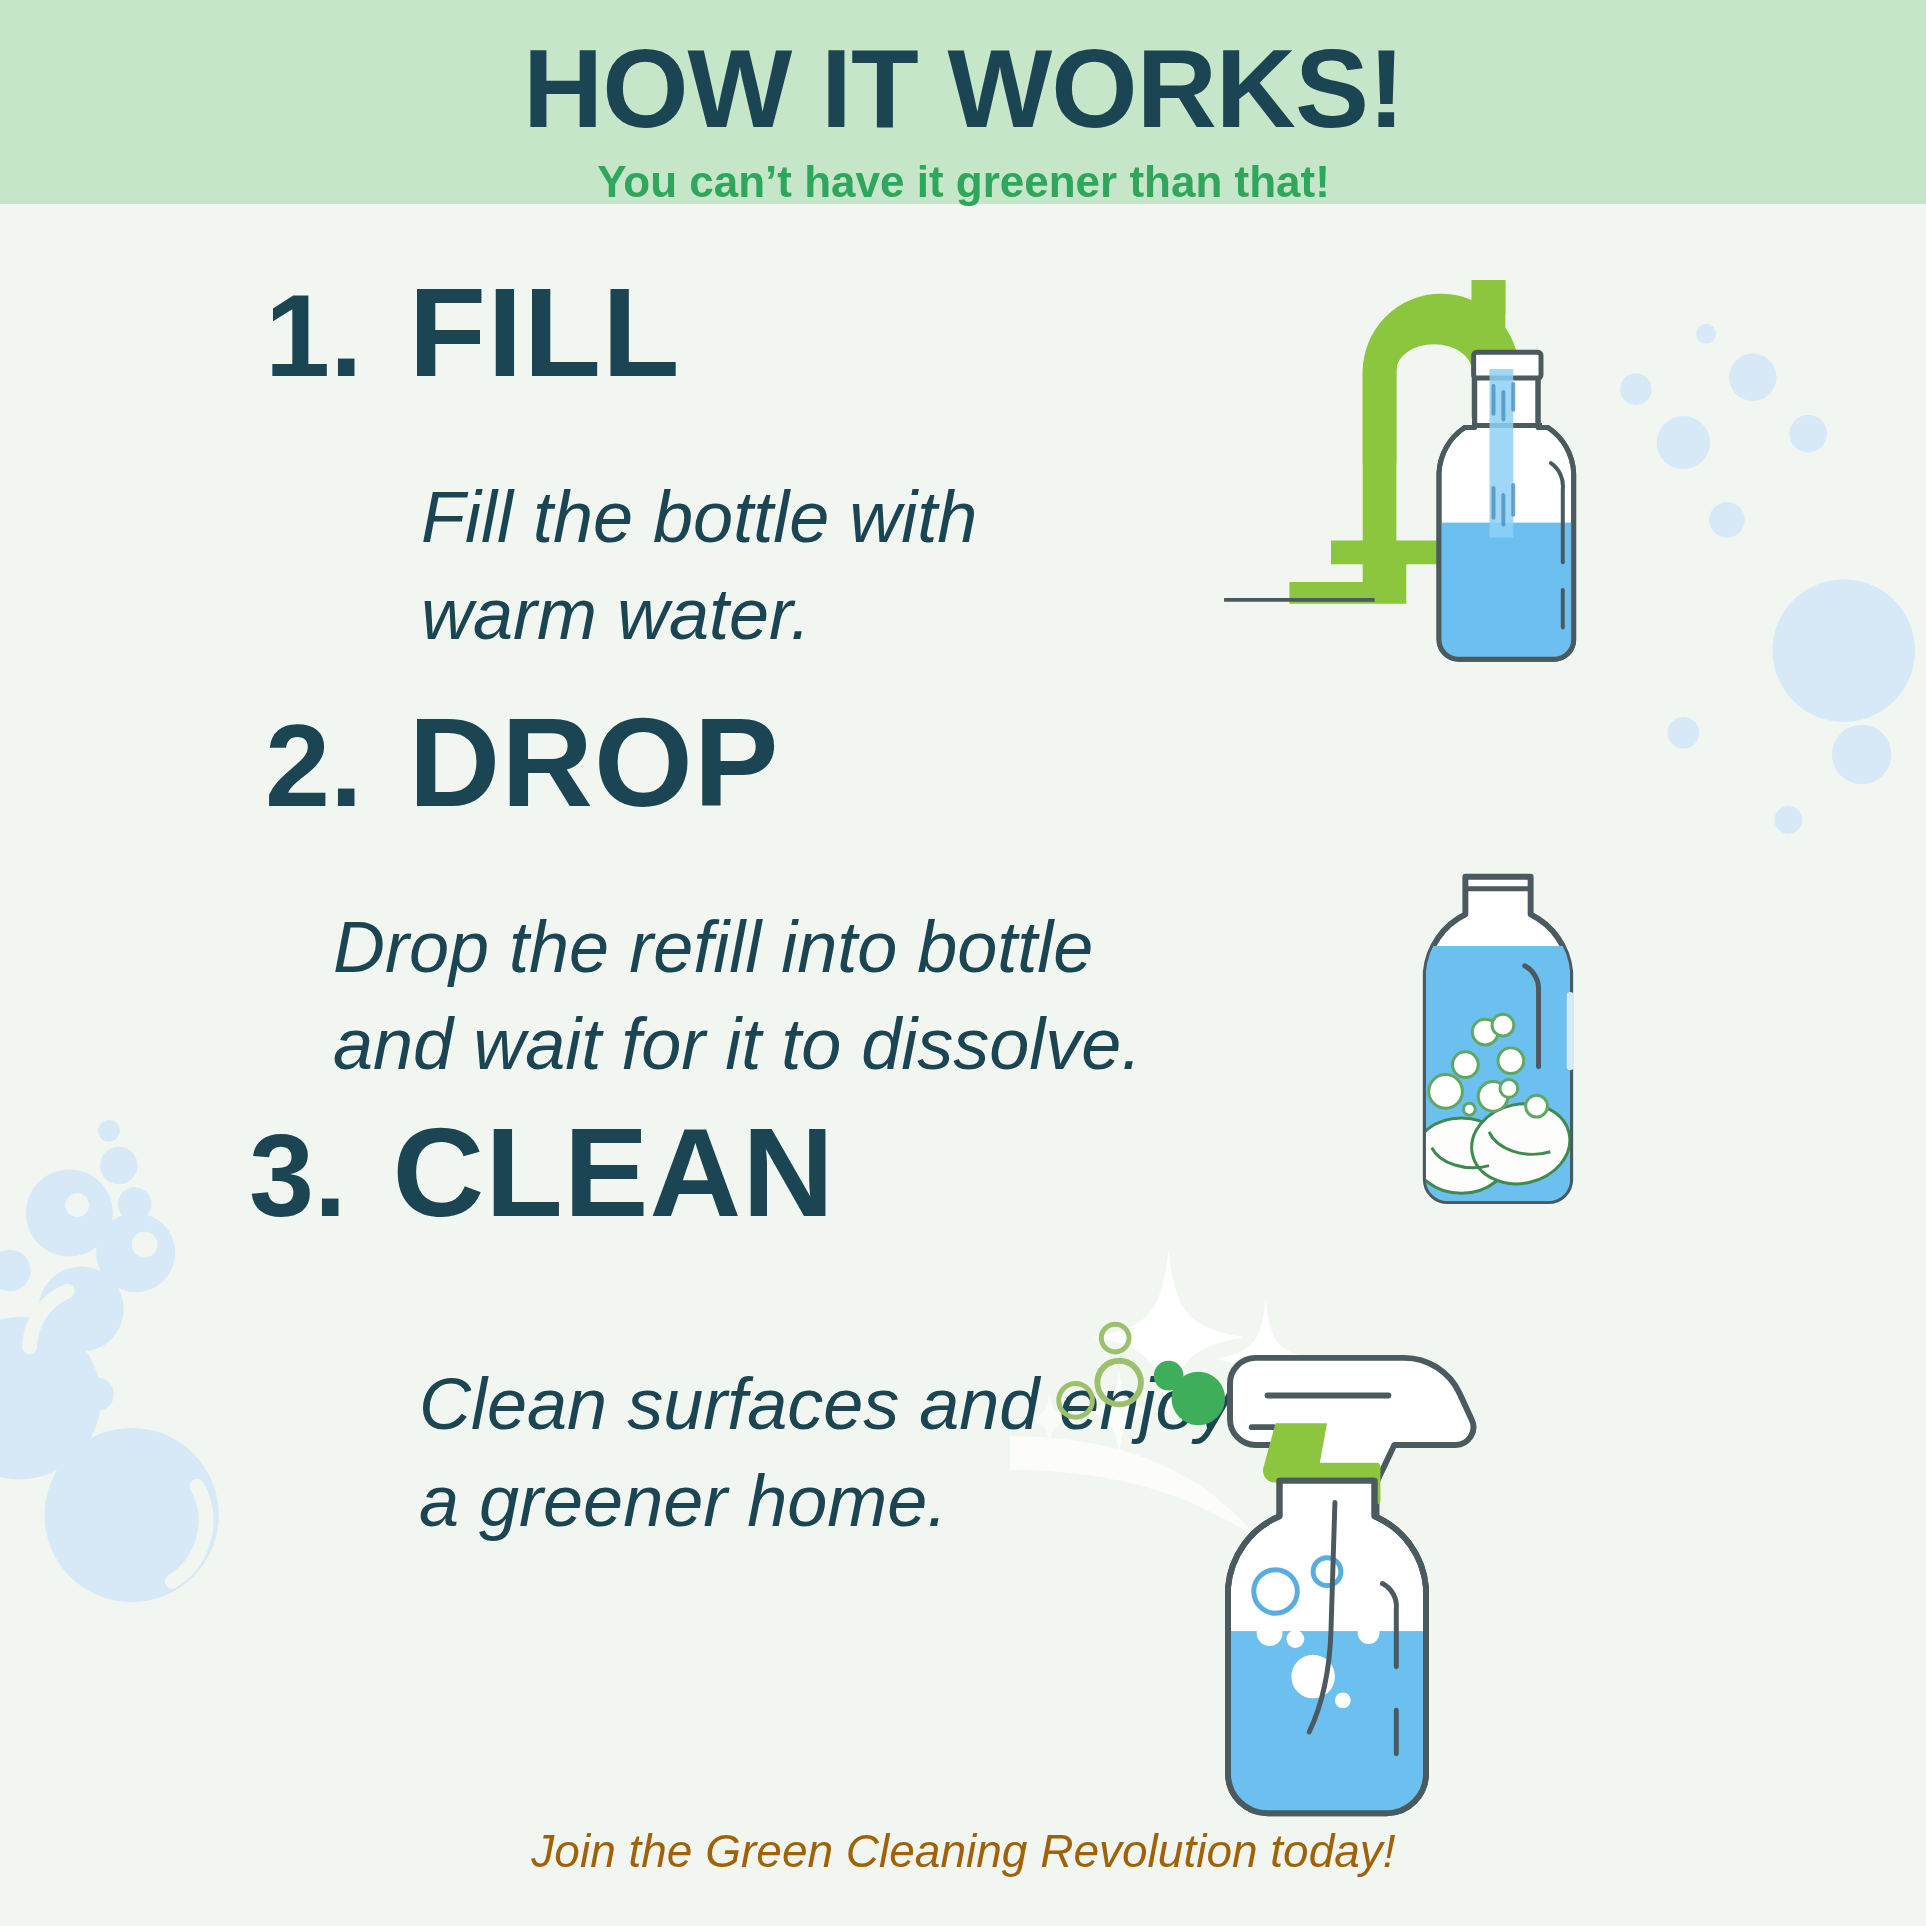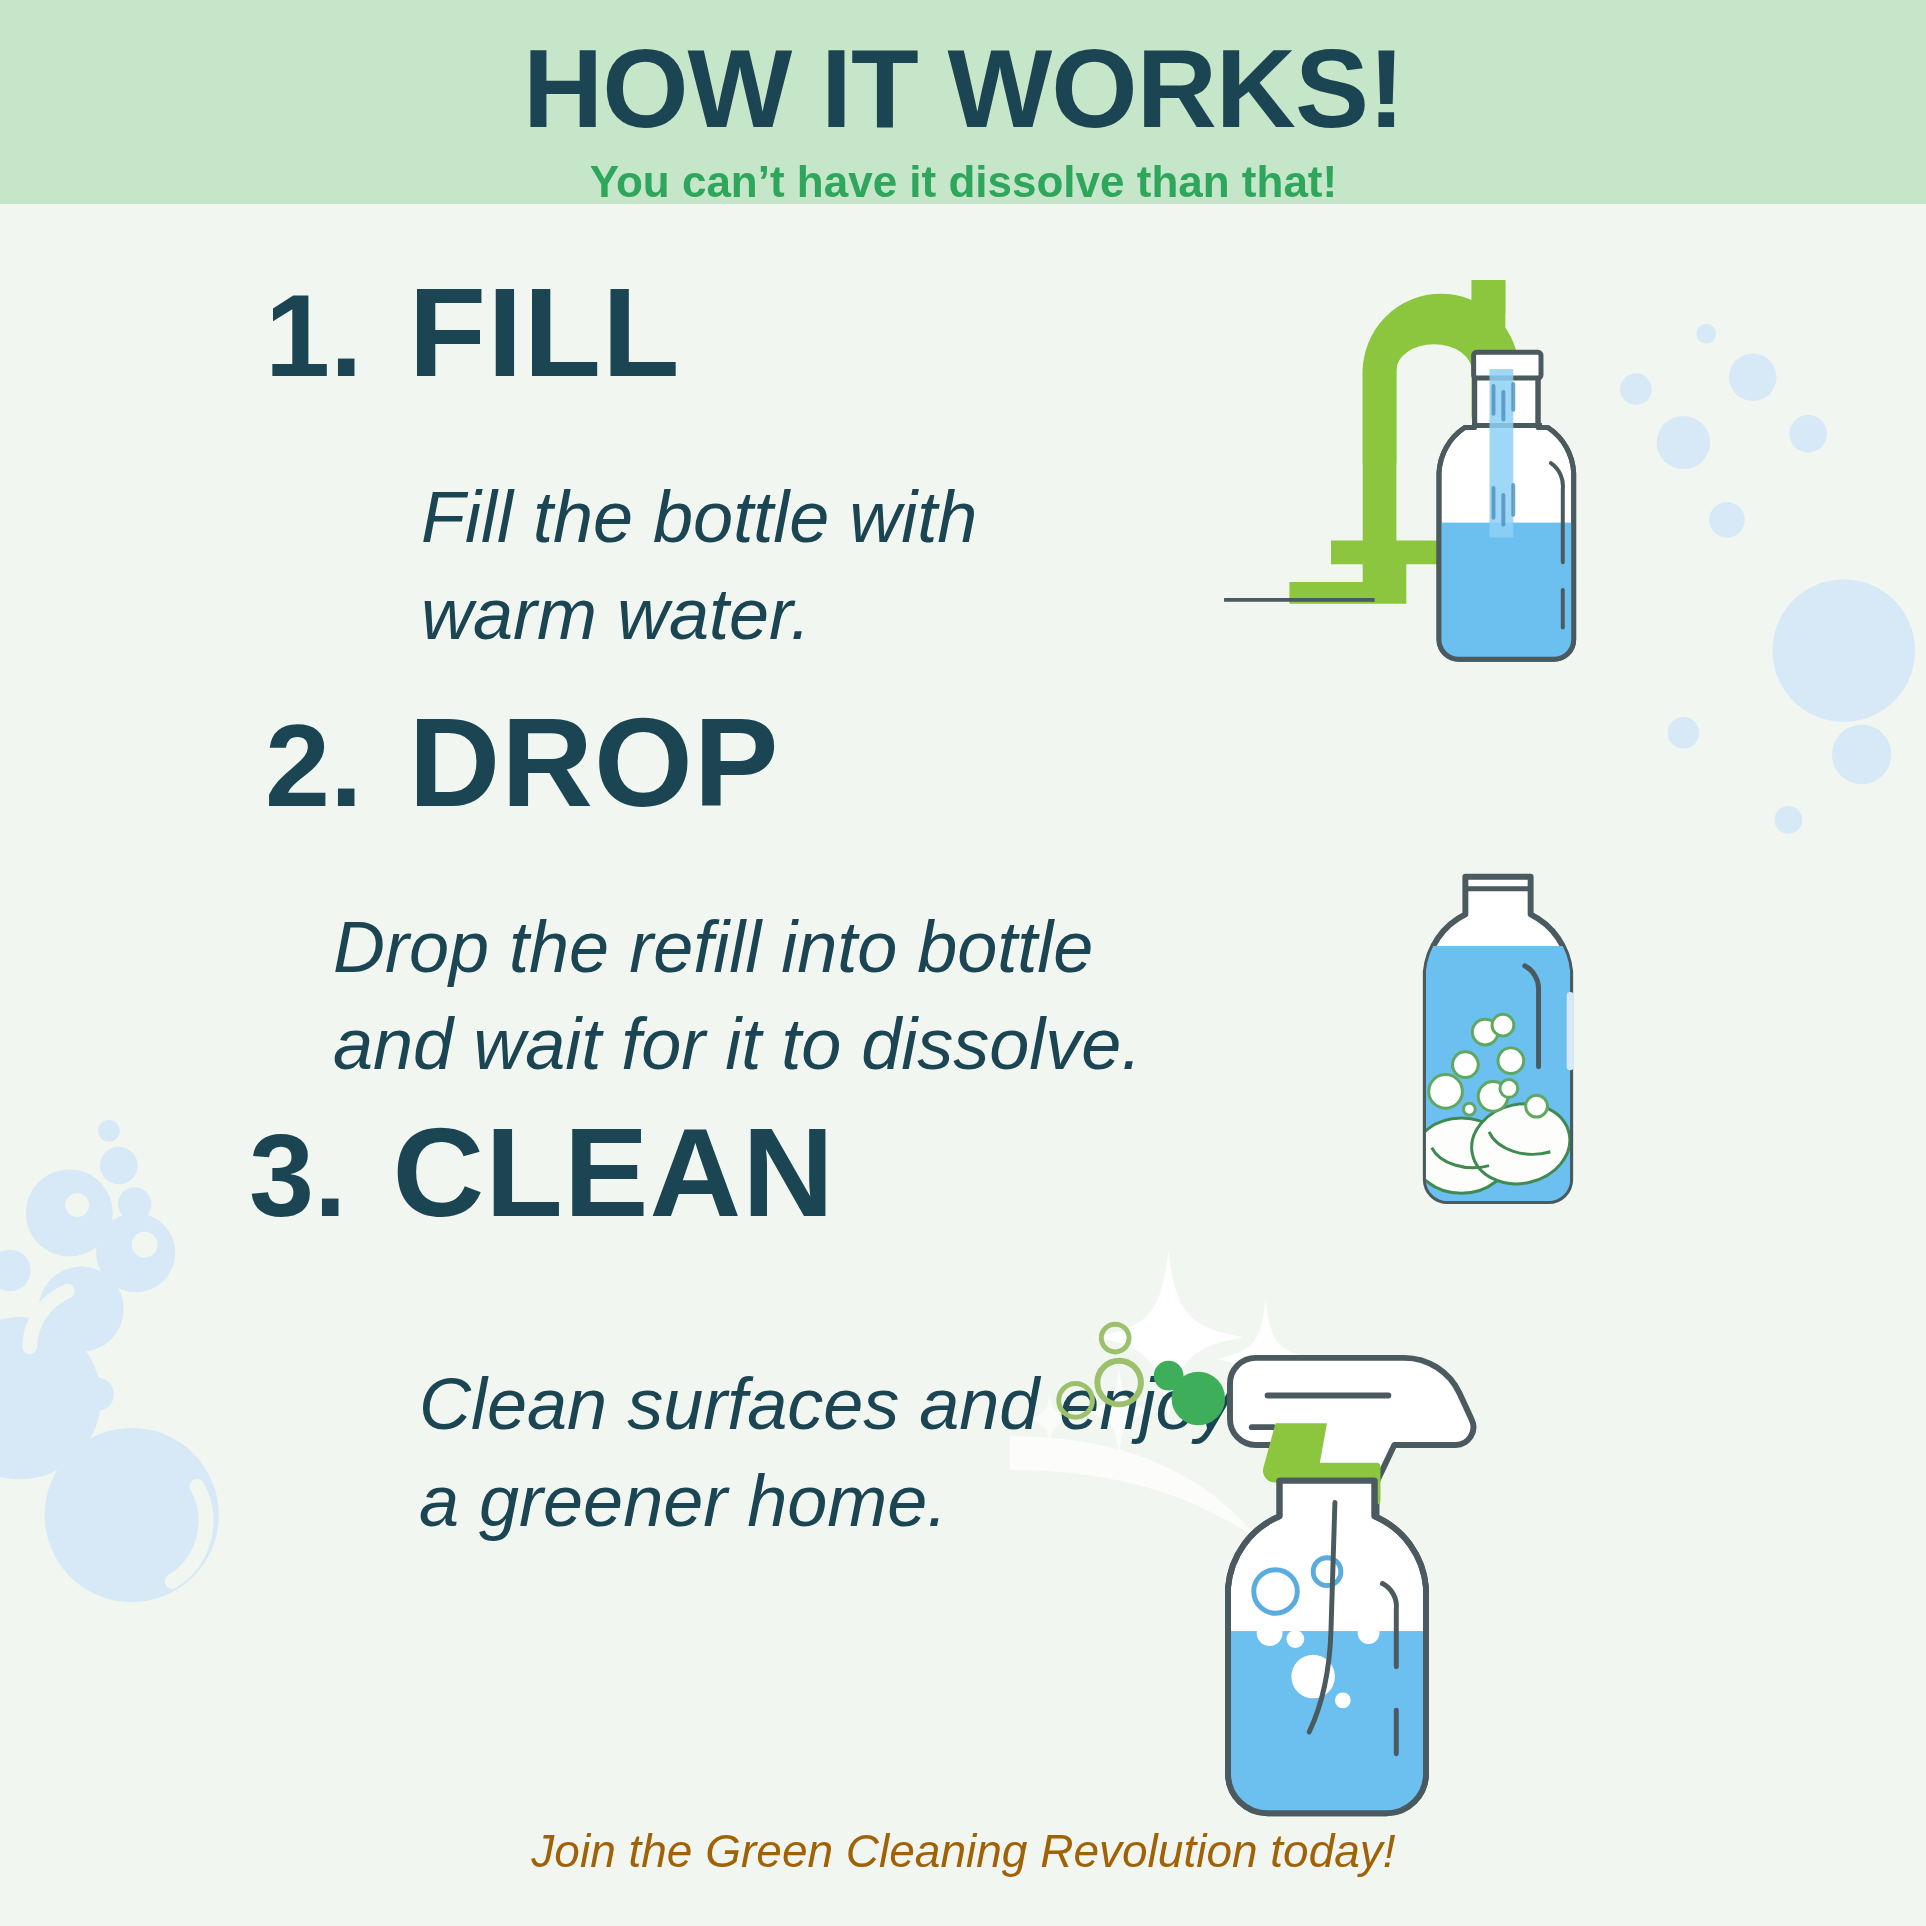--- a/index.html
+++ b/index.html
@@ -127,21 +127,21 @@
     <path d="M160 10 C168 70 178 86 236 96 C178 106 168 122 160 182 C152 122 142 106 84 96 C142 86 152 70 160 10 Z" opacity="0.95"></path>
     <path d="M258 58 C263 100 269 110 308 118 C269 126 263 136 258 178 C253 136 247 126 208 118 C247 110 253 100 258 58 Z" opacity="0.85"></path>
     <path d="M110 128 C114 158 118 165 146 171 C118 177 114 184 110 214 C106 184 102 177 74 171 C102 165 106 158 110 128 Z" opacity="0.7"></path>
     <path d="M40 152 C42 170 45 175 63 179 C45 183 42 188 40 206 C38 188 35 183 17 179 C35 175 38 170 40 152 Z" opacity="0.6"></path>
     <path d="M0 196 C120 196 200 236 250 300 C180 252 100 230 0 230 Z" opacity="0.75"></path>
   </g>
 </svg>
 
 <div class="header">
   <div class="header-title">HOW IT WORKS!</div>
-  <div class="header-subtitle">You can’t have it dissolve than that!</div>
+  <div class="header-subtitle">You can’t have it greener than that!</div>
 </div>
 
 <div class="steps">
 
   <div class="step" id="step-1">
     <div class="step-heading">
       <span class="step-num">1.</span>
       <span class="step-word">FILL</span>
     </div>
     <div class="step-desc">Fill the bottle with

